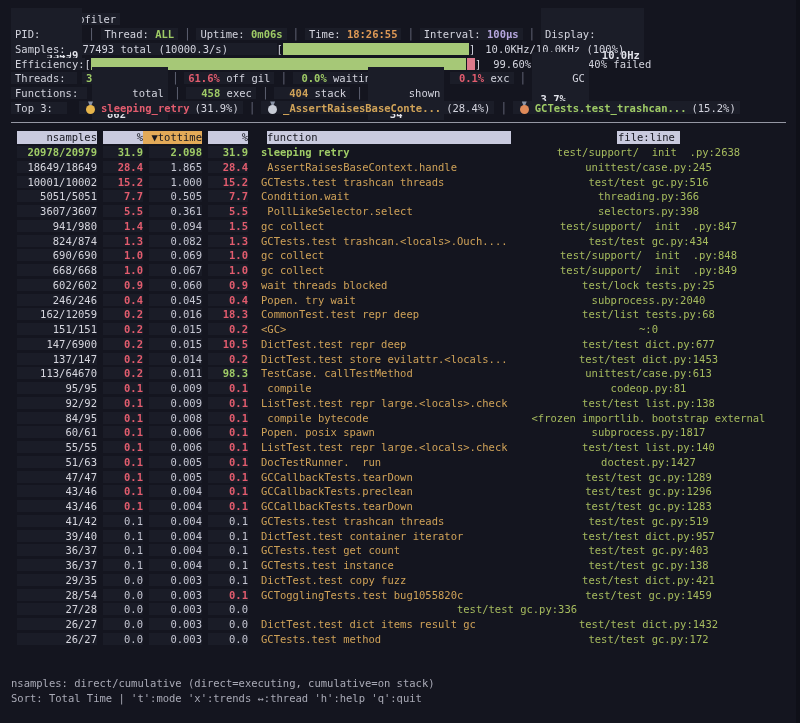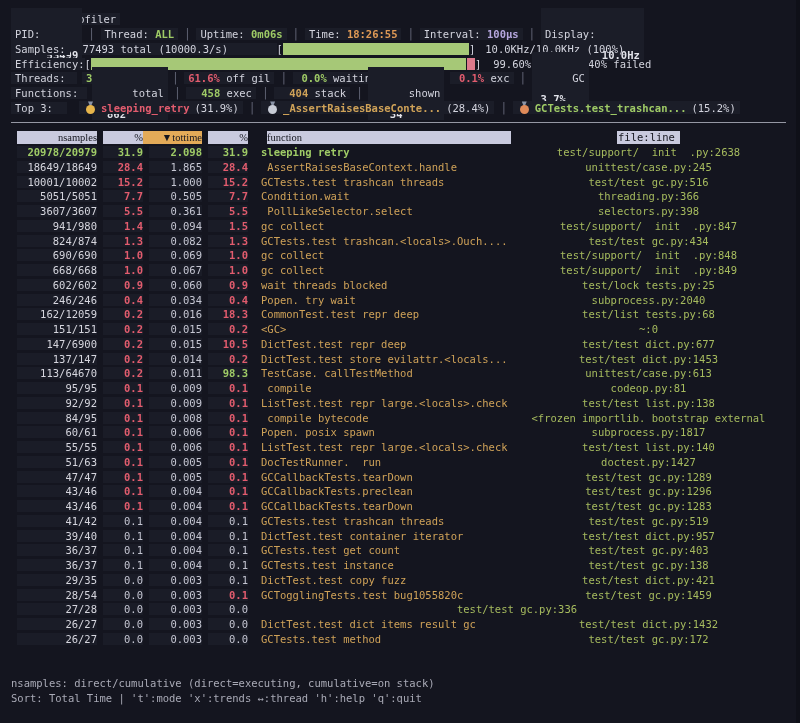--- a/index.html
+++ b/index.html
@@ -29,21 +29,21 @@
   
   .trow{height:14.76px;display:flex;align-items:center;white-space:pre;}
   .cell{display:inline-block;overflow:hidden;}
   .col-ns{width:86px;text-align:right;}
   .col-p1{width:46px;text-align:right;}
   .col-t {width:59px;text-align:right;}
   .col-p2{width:46px;text-align:right;}
   .col-fn{width:250px;text-align:left;margin-left:13px;}
   .col-fl{flex:1;text-align:center;}
   .numbg{background:#1a1c27;background-clip:padding-box;border-left:6px solid transparent;box-sizing:border-box;}
-  .th{background:#c9cade;color:#15161f;background-clip:padding-box;border-left:6px solid transparent;box-sizing:border-box;height:13px;line-height:13px;font-family:Liberation Serif, serif;}
+  .th{background:#c9cade;color:#15161f;background-clip:padding-box;border-left:6px solid transparent;box-sizing:border-box;height:13px;line-height:13px;}
   .th-sort{background:#e3aa58;}
   .th-fl-inner{background:#c9cade;color:#15161f;padding:0 5px 0 1px;height:13px;line-height:13px;display:inline-block;}
   .ns{color:#d6d6de;}
   .tot{color:#c6c7d3;}
   .fn{color:#cfa258;}
   .fl{color:#a6bb5e;}
   .pct-red{color:#e25c6e;font-weight:bold;}
   .pct-green{color:#9fcb66;font-weight:bold;}
   .pct-dim{color:#c4c5d1;}
   .sel .ns,.sel .fn{color:#9fcb66;font-weight:bold;}
@@ -100,21 +100,21 @@
       <div class="trow sel"><span class="cell col-ns numbg ns">20978/20979</span><span class="cell col-p1 numbg pct-green">31.9</span><span class="cell col-t numbg tot">2.098</span><span class="cell col-p2 numbg pct-green">31.9</span><span class="cell col-fn fn">sleeping_retry</span><span class="cell col-fl fl">test/support/__init__.py:2638</span></div>
       <div class="trow"><span class="cell col-ns numbg ns">18649/18649</span><span class="cell col-p1 numbg pct-red">28.4</span><span class="cell col-t numbg tot">1.865</span><span class="cell col-p2 numbg pct-red">28.4</span><span class="cell col-fn fn">_AssertRaisesBaseContext.handle</span><span class="cell col-fl fl">unittest/case.py:245</span></div>
       <div class="trow"><span class="cell col-ns numbg ns">10001/10002</span><span class="cell col-p1 numbg pct-red">15.2</span><span class="cell col-t numbg tot">1.000</span><span class="cell col-p2 numbg pct-red">15.2</span><span class="cell col-fn fn">GCTests.test_trashcan_threads</span><span class="cell col-fl fl">test/test_gc.py:516</span></div>
       <div class="trow"><span class="cell col-ns numbg ns">5051/5051</span><span class="cell col-p1 numbg pct-red">7.7</span><span class="cell col-t numbg tot">0.505</span><span class="cell col-p2 numbg pct-red">7.7</span><span class="cell col-fn fn">Condition.wait</span><span class="cell col-fl fl">threading.py:366</span></div>
       <div class="trow"><span class="cell col-ns numbg ns">3607/3607</span><span class="cell col-p1 numbg pct-red">5.5</span><span class="cell col-t numbg tot">0.361</span><span class="cell col-p2 numbg pct-red">5.5</span><span class="cell col-fn fn">_PollLikeSelector.select</span><span class="cell col-fl fl">selectors.py:398</span></div>
       <div class="trow"><span class="cell col-ns numbg ns">941/980</span><span class="cell col-p1 numbg pct-red">1.4</span><span class="cell col-t numbg tot">0.094</span><span class="cell col-p2 numbg pct-red">1.5</span><span class="cell col-fn fn">gc_collect</span><span class="cell col-fl fl">test/support/__init__.py:847</span></div>
       <div class="trow"><span class="cell col-ns numbg ns">824/874</span><span class="cell col-p1 numbg pct-red">1.3</span><span class="cell col-t numbg tot">0.082</span><span class="cell col-p2 numbg pct-red">1.3</span><span class="cell col-fn fn">GCTests.test_trashcan.&lt;locals&gt;.Ouch....</span><span class="cell col-fl fl">test/test_gc.py:434</span></div>
       <div class="trow"><span class="cell col-ns numbg ns">690/690</span><span class="cell col-p1 numbg pct-red">1.0</span><span class="cell col-t numbg tot">0.069</span><span class="cell col-p2 numbg pct-red">1.0</span><span class="cell col-fn fn">gc_collect</span><span class="cell col-fl fl">test/support/__init__.py:848</span></div>
       <div class="trow"><span class="cell col-ns numbg ns">668/668</span><span class="cell col-p1 numbg pct-red">1.0</span><span class="cell col-t numbg tot">0.067</span><span class="cell col-p2 numbg pct-red">1.0</span><span class="cell col-fn fn">gc_collect</span><span class="cell col-fl fl">test/support/__init__.py:849</span></div>
       <div class="trow"><span class="cell col-ns numbg ns">602/602</span><span class="cell col-p1 numbg pct-red">0.9</span><span class="cell col-t numbg tot">0.060</span><span class="cell col-p2 numbg pct-red">0.9</span><span class="cell col-fn fn">wait_threads_blocked</span><span class="cell col-fl fl">test/lock_tests.py:25</span></div>
-      <div class="trow"><span class="cell col-ns numbg ns">246/246</span><span class="cell col-p1 numbg pct-red">0.4</span><span class="cell col-t numbg tot">0.034</span><span class="cell col-p2 numbg pct-red">0.4</span><span class="cell col-fn fn">Popen._try_wait</span><span class="cell col-fl fl">subprocess.py:2040</span></div>
+      <div class="trow"><span class="cell col-ns numbg ns">246/246</span><span class="cell col-p1 numbg pct-red">0.4</span><span class="cell col-t numbg tot">0.045</span><span class="cell col-p2 numbg pct-red">0.4</span><span class="cell col-fn fn">Popen._try_wait</span><span class="cell col-fl fl">subprocess.py:2040</span></div>
       <div class="trow"><span class="cell col-ns numbg ns">162/12059</span><span class="cell col-p1 numbg pct-red">0.2</span><span class="cell col-t numbg tot">0.016</span><span class="cell col-p2 numbg pct-red">18.3</span><span class="cell col-fn fn">CommonTest.test_repr_deep</span><span class="cell col-fl fl">test/list_tests.py:68</span></div>
       <div class="trow"><span class="cell col-ns numbg ns">151/151</span><span class="cell col-p1 numbg pct-red">0.2</span><span class="cell col-t numbg tot">0.015</span><span class="cell col-p2 numbg pct-red">0.2</span><span class="cell col-fn fn">&lt;GC&gt;</span><span class="cell col-fl fl">~:0</span></div>
       <div class="trow"><span class="cell col-ns numbg ns">147/6900</span><span class="cell col-p1 numbg pct-red">0.2</span><span class="cell col-t numbg tot">0.015</span><span class="cell col-p2 numbg pct-red">10.5</span><span class="cell col-fn fn">DictTest.test_repr_deep</span><span class="cell col-fl fl">test/test_dict.py:677</span></div>
       <div class="trow"><span class="cell col-ns numbg ns">137/147</span><span class="cell col-p1 numbg pct-red">0.2</span><span class="cell col-t numbg tot">0.014</span><span class="cell col-p2 numbg pct-red">0.2</span><span class="cell col-fn fn">DictTest.test_store_evilattr.&lt;locals...</span><span class="cell col-fl fl">test/test_dict.py:1453</span></div>
       <div class="trow"><span class="cell col-ns numbg ns">113/64670</span><span class="cell col-p1 numbg pct-red">0.2</span><span class="cell col-t numbg tot">0.011</span><span class="cell col-p2 numbg pct-green">98.3</span><span class="cell col-fn fn">TestCase._callTestMethod</span><span class="cell col-fl fl">unittest/case.py:613</span></div>
       <div class="trow"><span class="cell col-ns numbg ns">95/95</span><span class="cell col-p1 numbg pct-red">0.1</span><span class="cell col-t numbg tot">0.009</span><span class="cell col-p2 numbg pct-red">0.1</span><span class="cell col-fn fn">_compile</span><span class="cell col-fl fl">codeop.py:81</span></div>
       <div class="trow"><span class="cell col-ns numbg ns">92/92</span><span class="cell col-p1 numbg pct-red">0.1</span><span class="cell col-t numbg tot">0.009</span><span class="cell col-p2 numbg pct-red">0.1</span><span class="cell col-fn fn">ListTest.test_repr_large.&lt;locals&gt;.check</span><span class="cell col-fl fl">test/test_list.py:138</span></div>
       <div class="trow"><span class="cell col-ns numbg ns">84/95</span><span class="cell col-p1 numbg pct-red">0.1</span><span class="cell col-t numbg tot">0.008</span><span class="cell col-p2 numbg pct-red">0.1</span><span class="cell col-fn fn">_compile_bytecode</span><span class="cell col-fl fl">&lt;frozen importlib._bootstrap_external</span></div>
       <div class="trow"><span class="cell col-ns numbg ns">60/61</span><span class="cell col-p1 numbg pct-red">0.1</span><span class="cell col-t numbg tot">0.006</span><span class="cell col-p2 numbg pct-red">0.1</span><span class="cell col-fn fn">Popen._posix_spawn</span><span class="cell col-fl fl">subprocess.py:1817</span></div>
       <div class="trow"><span class="cell col-ns numbg ns">55/55</span><span class="cell col-p1 numbg pct-red">0.1</span><span class="cell col-t numbg tot">0.006</span><span class="cell col-p2 numbg pct-red">0.1</span><span class="cell col-fn fn">ListTest.test_repr_large.&lt;locals&gt;.check</span><span class="cell col-fl fl">test/test_list.py:140</span></div>

